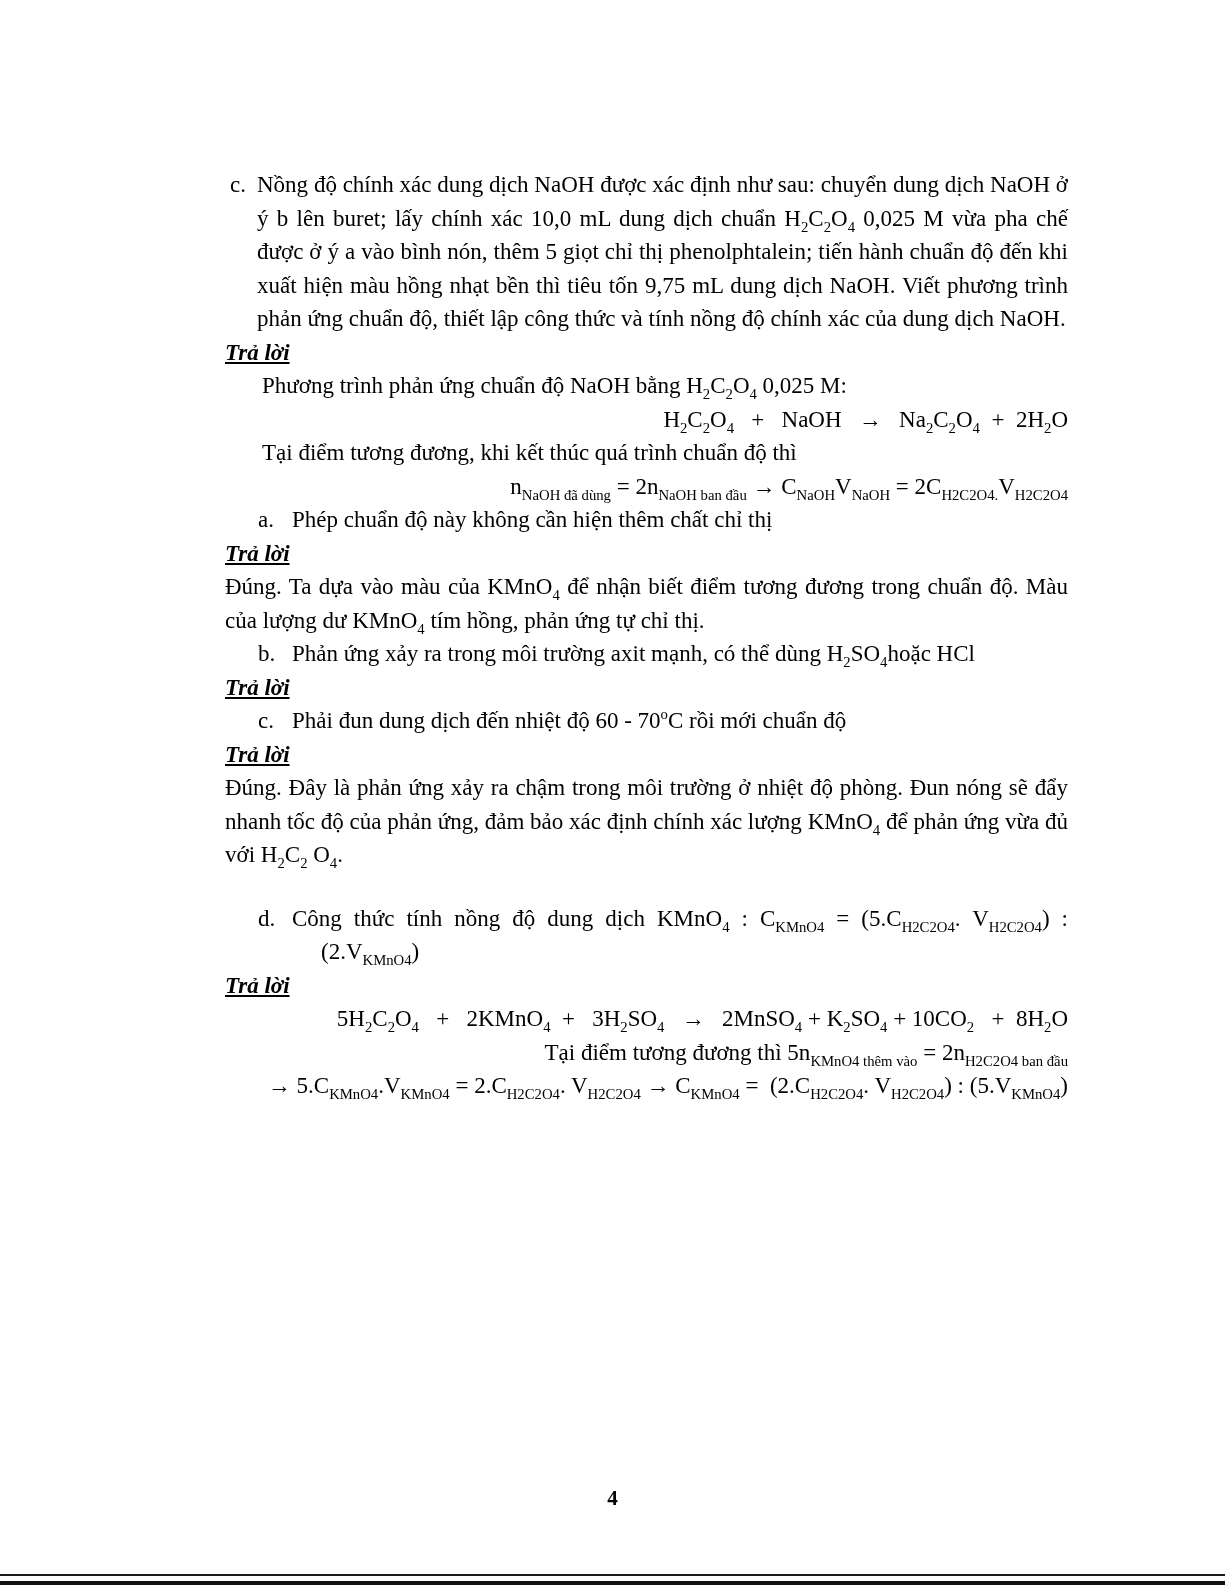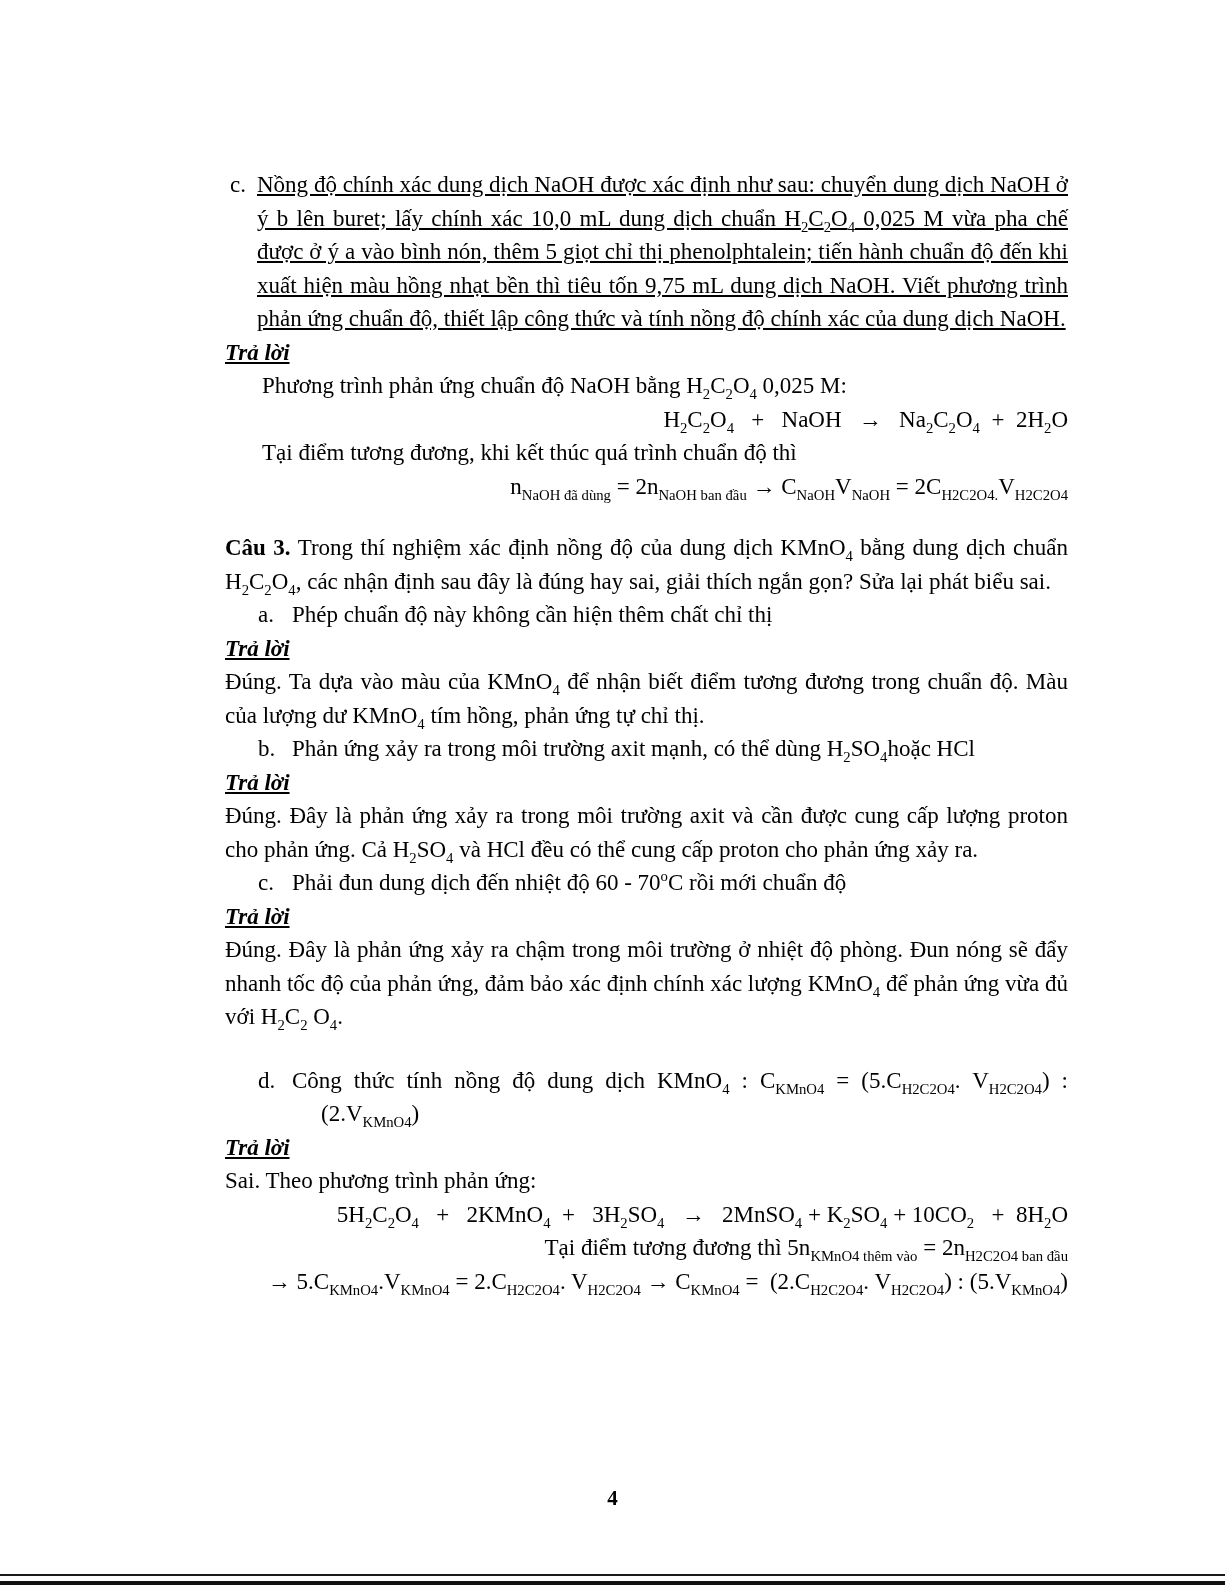--- a/index.html
+++ b/index.html
@@ -24,21 +24,21 @@
   sup{font-size:64%;line-height:0;}
   .ans-label{
     font-weight:bold;
     font-style:italic;
     text-decoration:underline;
     font-family:Liberation Serif, serif;
   }
   .b{font-weight:bold;}
   .item-top{display:flex;}
   .item-top .marker{flex:0 0 32px;padding-left:5px;box-sizing:border-box;}
-  .item-top .body{flex:1;text-align:justify;text-decoration:underline;}
+  .item-top .body{flex:1;text-align:justify;}
   .list-item{display:flex;margin-left:33px;}
   .list-item .marker{flex:0 0 34px;}
   .list-item .body{flex:1;text-align:justify;}
   .gap-top{margin-top:28px;}
   .gap-top-lg{margin-top:30px;}
   .jl{display:block;text-align:justify;text-align-last:justify;}
   .d2{display:block;margin-left:29px;text-align:left;text-align-last:left;}
   .footer-num{
     position:absolute;
     left:0;right:0;
@@ -65,52 +65,49 @@
     <span class="marker">c.</span>
     <span class="body">Nồng độ chính xác dung dịch NaOH được xác định như sau: chuyển dung dịch NaOH ở ý b lên buret; lấy chính xác 10,0 mL dung dịch chuẩn H<sub>2</sub>C<sub>2</sub>O<sub>4</sub> 0,025 M vừa pha chế được ở ý a vào bình nón, thêm 5 giọt chỉ thị phenolphtalein; tiến hành chuẩn độ đến khi xuất hiện màu hồng nhạt bền thì tiêu tốn 9,75 mL dung dịch NaOH. Viết phương trình phản ứng chuẩn độ, thiết lập công thức và tính nồng độ chính xác của dung dịch NaOH.</span>
   </div>
 
   <p class="ans-label">Trả lời</p>
   <p class="ind">Phương trình phản ứng chuẩn độ NaOH bằng H<sub>2</sub>C<sub>2</sub>O<sub>4</sub> 0,025 M:</p>
   <p class="ind eq">H<sub>2</sub>C<sub>2</sub>O<sub>4</sub>   +   NaOH   →   Na<sub>2</sub>C<sub>2</sub>O<sub>4</sub>  +  2H<sub>2</sub>O</p>
   <p class="ind">Tại điểm tương đương, khi kết thúc quá trình chuẩn độ thì</p>
   <p class="ind eq">n<sub>NaOH đã dùng</sub> = 2n<sub>NaOH ban đầu</sub> → C<sub>NaOH</sub>V<sub>NaOH</sub> = 2C<sub>H2C2O4.</sub>V<sub>H2C2O4</sub></p>
 
-  <p class="just gap-top"><span class="b">Câu 3.</span><span> Trong thí nghiệm xác định nồng độ của dung dịch KMnO<sub>4</sub> bằng dung dịch chuẩn  H<sub>2</sub>C<sub>2</sub>O<sub>4</sub>, các nhận định sau đây là đúng hay sai, giải thích ngắn gọn? Sửa lại phát biểu sai.</span></p>
 
   <div class="list-item">
     <span class="marker">a.</span>
     <span class="body">Phép chuẩn độ này không cần hiện thêm chất chỉ thị</span>
   </div>
   <p class="ans-label">Trả lời</p>
   <p class="just">Đúng. Ta dựa vào màu của KMnO<sub>4</sub> để nhận biết điểm tương đương trong chuẩn độ. Màu của lượng dư KMnO<sub>4</sub> tím hồng, phản ứng tự chỉ thị.</p>
 
   <div class="list-item">
     <span class="marker">b.</span>
     <span class="body">Phản ứng xảy ra trong môi trường axit mạnh, có thể dùng H<sub>2</sub>SO<sub>4</sub>hoặc HCl</span>
   </div>
   <p class="ans-label">Trả lời</p>
-  <p class="just">Đúng. Đây là phản ứng xảy ra trong môi trường axit và cần được cung cấp lượng proton cho phản ứng. Cả H<sub>2</sub>SO<sub>4</sub> và HCl đều có thể cung cấp proton cho phản ứng xảy ra.</p>
 
   <div class="list-item">
     <span class="marker">c.</span>
     <span class="body">Phải đun dung dịch đến nhiệt độ 60 - 70<sup>o</sup>C rồi mới chuẩn độ</span>
   </div>
   <p class="ans-label">Trả lời</p>
   <p class="just">Đúng. Đây là phản ứng xảy ra chậm trong môi trường ở nhiệt độ phòng. Đun nóng sẽ đẩy nhanh tốc độ của phản ứng, đảm bảo xác định chính xác lượng KMnO<sub>4</sub> để phản ứng vừa đủ với H<sub>2</sub>C<sub>2</sub> O<sub>4</sub>.</p>
 
   <div class="list-item gap-top-lg">
     <span class="marker">d.</span>
     <span class="body">
       <span class="jl">Công thức tính nồng độ dung dịch KMnO<sub>4</sub> : C<sub>KMnO4</sub> = (5.C<sub>H2C2O4</sub>. V<sub>H2C2O4</sub>) :</span>
       <span class="d2">(2.V<sub>KMnO4</sub>)</span>
     </span>
   </div>
   <p class="ans-label">Trả lời</p>
-  <p>Sai. Theo phương trình phản ứng:</p>
   <p class="ind eq">5H<sub>2</sub>C<sub>2</sub>O<sub>4</sub>   +   2KMnO<sub>4</sub>  +   3H<sub>2</sub>SO<sub>4</sub>   →   2MnSO<sub>4</sub> + K<sub>2</sub>SO<sub>4</sub> + 10CO<sub>2</sub>   +  8H<sub>2</sub>O</p>
   <p class="eq">Tại điểm tương đương thì 5n<sub>KMnO4 thêm vào</sub> = 2n<sub>H2C2O4 ban đầu</sub></p>
   <p class="eq">→ 5.C<sub>KMnO4</sub>.V<sub>KMnO4</sub> = 2.C<sub>H2C2O4</sub>. V<sub>H2C2O4</sub> → C<sub>KMnO4</sub> =  (2.C<sub>H2C2O4</sub>. V<sub>H2C2O4</sub>) : (5.V<sub>KMnO4</sub>)</p>
 
   <div class="footer-num">4</div>
   <div class="rule-thin"></div>
   <div class="rule-thick"></div>
 
 </div>
 

